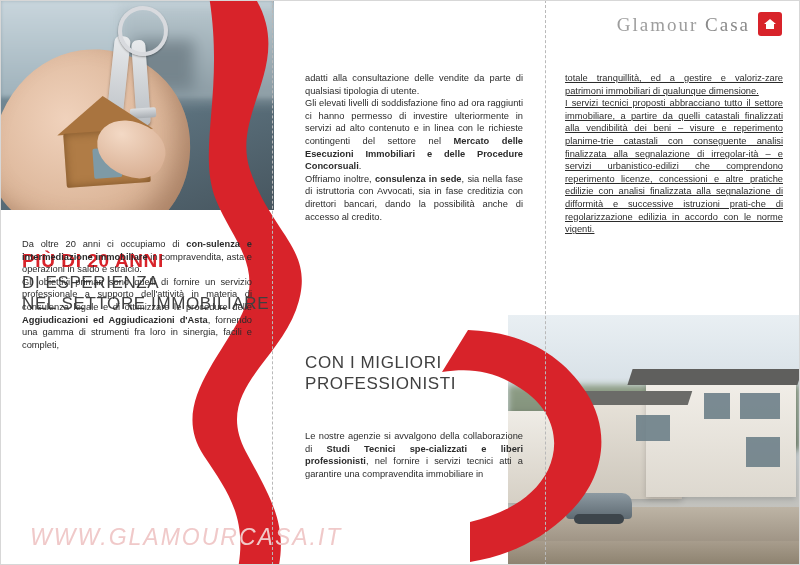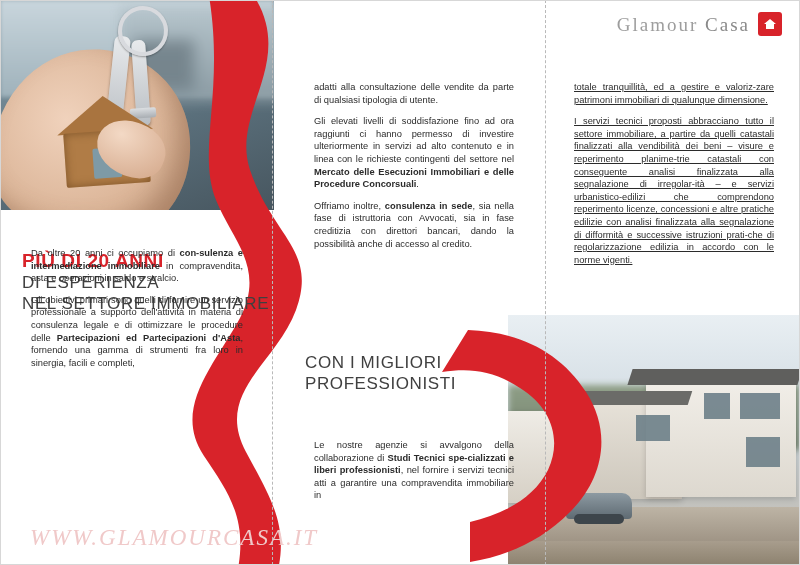--- a/index.html
+++ b/index.html
@@ -151,21 +151,21 @@
   }
   .logo .txt .b{color:#8a8a8a;}
   .logo .mark{
     width:24px;height:24px;background:#d8232a;border-radius:3px;
     display:flex;align-items:center;justify-content:center;
   }
   .logo .mark svg{display:block;}
 
   
   .col{position:absolute;font-size:9.3px;line-height:12.6px;color:#2b2b2b;text-align:justify;}
-  .col p{margin:9px;}
+  .col p{margin:0;}
   .col p + p{margin-top:0;}
 
   .col-left{left:22px;top:238px;width:230px;}
   .col-mid{left:305px;top:72px;width:218px;}
   .col-right{left:565px;top:72px;width:218px;text-decoration:underline;}
   .col-left2{left:305px;top:430px;width:218px;}
 
   
   .head{position:absolute;}
   .head .l1{
@@ -178,21 +178,21 @@
     font-family:"Liberation Sans",sans-serif;
   }
   .head-1{left:22px;top:250px;}
   .head-2{left:305px;top:352px;}
 
   .col b{font-weight:bold;}
 
   
   .site{
     position:absolute;left:30px;bottom:14px;
-    font-family:Liberation Serif, serif;
+    font-family:Liberation Sans, sans-serif;
     font-size:23px;letter-spacing:2px;
     color:#f0c9c9;
     font-style:italic;
     text-align:center;
   }
 
   .border{
     position:absolute;inset:0;border:1px solid #d7d7d7;pointer-events:none;
   }
 </style>
@@ -259,21 +259,21 @@
     <div class="l1">PIÙ DI 20 ANNI</div>
     <div class="l2">DI ESPERIENZA</div>
     <div class="l3">NEL SETTORE IMMOBILIARE</div>
   </div>
 
   <div class="col col-left">
     <p>
       <span>Da oltre 20 anni ci occupiamo di </span><b>con-sulenza e intermediazione immobiliare</b><span> in compravendita, asta e operazioni in saldo e stralcio.</span>
     </p>
     <p>
-      <span>Gli obiettivi primari sono quelli di fornire un servizio professionale a supporto dell'attività in materia di consulenza legale e di ottimizzare le procedure delle </span><b>Partecipazioni ed Partecipazioni d'Asta</b><span>, fornendo una gamma di strumenti fra loro in sinergia, facili e completi,</span>
+      <span>Gli obiettivi primari sono quelli di fornire un servizio professionale a supporto dell'attività in materia di consulenza legale e di ottimizzare le procedure delle </span><b>Aggiudicazioni ed Aggiudicazioni d'Asta</b><span>, fornendo una gamma di strumenti fra loro in sinergia, facili e completi,</span>
     </p>
   </div>
 
   <div class="col col-mid">
     <p>adatti alla consultazione delle vendite da parte di qualsiasi tipologia di utente.</p>
     <p>
       <span>Gli elevati livelli di soddisfazione fino ad ora raggiunti ci hanno permesso di investire ulteriormente in servizi ad alto contenuto e in linea con le richieste contingenti del settore nel </span><b>Mercato delle Esecuzioni Immobiliari e delle Procedure Concorsuali</b><span>.</span>
     </p>
     <p>
       <span>Offriamo inoltre, </span><b>consulenza in sede</b><span>, sia nella fase di istruttoria con Avvocati, sia in fase creditizia con direttori bancari, dando la possibilità anche di accesso al credito.</span>

